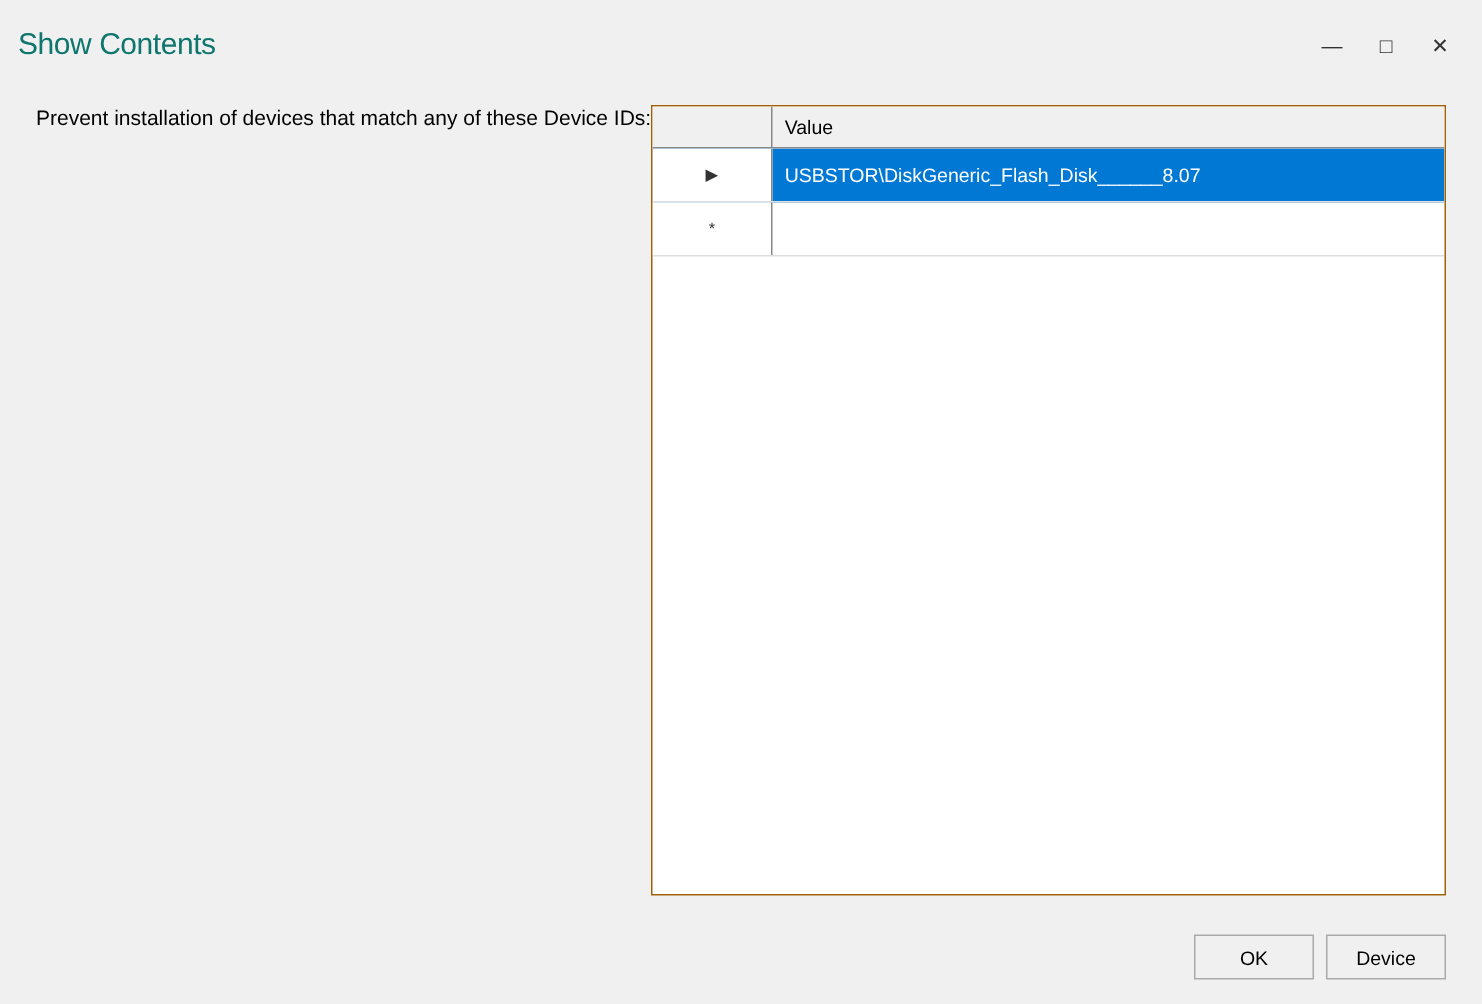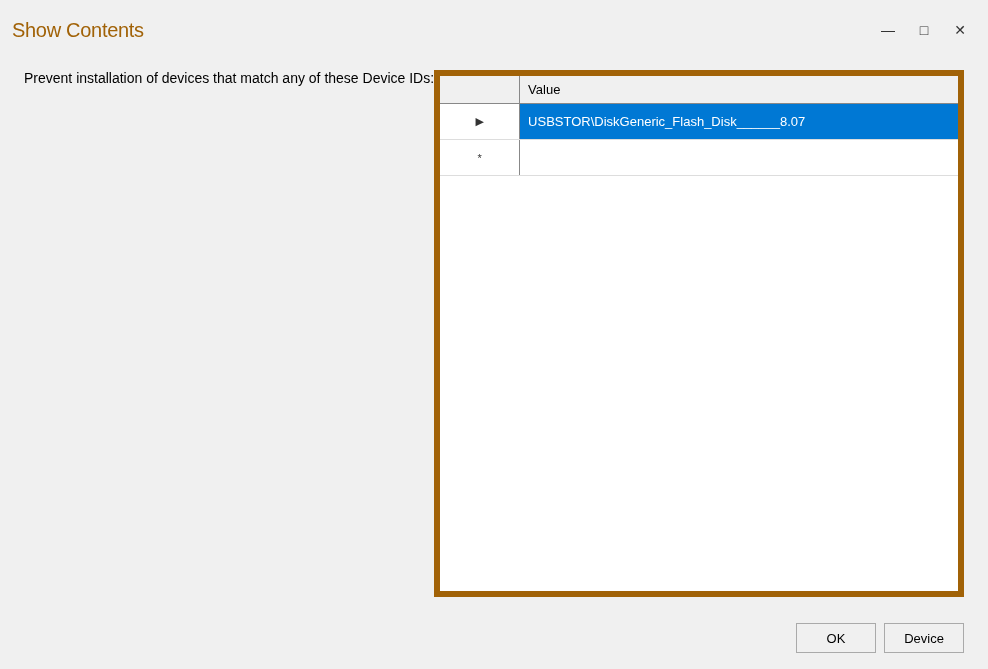--- a/index.html
+++ b/index.html
@@ -29,21 +29,21 @@
     }
 
     .title-bar-left {
       display: flex;
       align-items: center;
     }
 
     .title-text {
       font-size: 20px;
       font-weight: 400;
-      color: #a16207;
+      color: #0f766e;
       letter-spacing: -0.3px;
     }
 
     .title-bar-controls {
       display: flex;
       align-items: center;
       gap: 4px;
     }
 
     .title-btn {
@@ -65,21 +65,21 @@
       display: flex;
     }
 
     .description-text {
       font-size: 14px;
       color: #000;
       margin-bottom: 16px;
     }
 
     .table-container {
-      border: 6px solid #a16207;
+      border: 1px solid #a16207;
       flex: 1;
       display: flex;
       flex-direction: column;
       overflow: hidden;
       background: white;
     }
 
     .table-header {
       display: flex;
       border-bottom: 1px solid #888;

